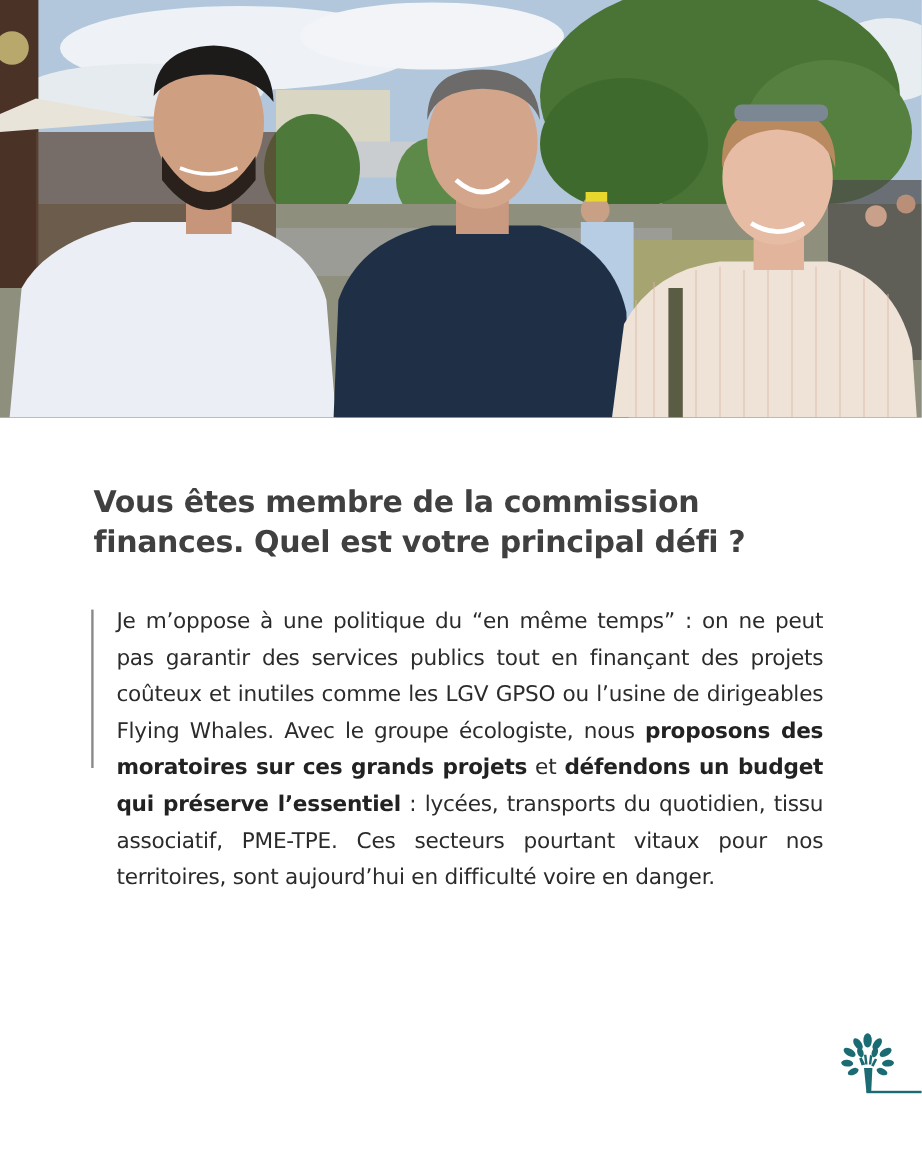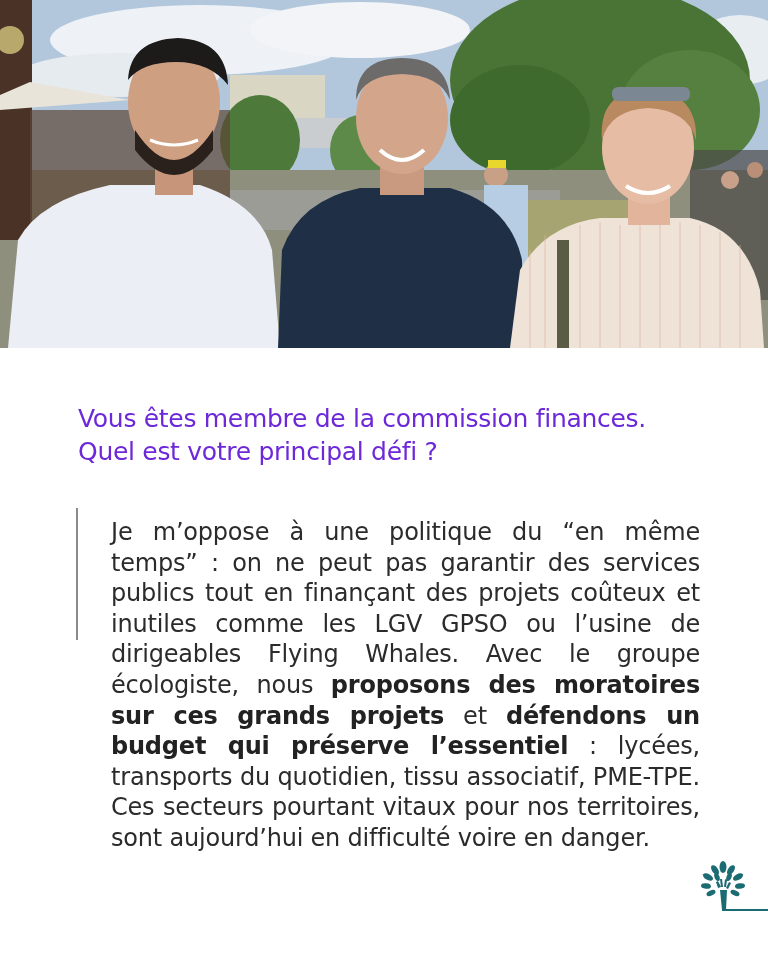--- a/index.html
+++ b/index.html
@@ -23,44 +23,44 @@
       overflow: hidden;
       background: linear-gradient(180deg, #9fb9d6 0%, #d8dfe6 22%, #b7c3b5 38%, #6f8a5a 55%, #7f8d6a 75%, #8a8a70 100%);
     }
     .photo svg { display: block; }
     .question {
       position: absolute;
       left: 78px;
       top: 402px;
       width: 620px;
       margin: 0;
-      color: #6d28d9;
+      color: #404040;
       font-family: "DejaVu Sans", sans-serif;
-      font-weight: normal;
+      font-weight: bold;
       font-size: 25px;
       line-height: 33px;
       letter-spacing: -0.3px;
     }
     .quote-bar {
       position: absolute;
       left: 76px;
       top: 508px;
       width: 1.5px;
       height: 132px;
       background: #8a8a8a;
     }
     .answer {
       position: absolute;
       left: 97px;
       top: 503px;
       width: 589px;
-      margin: 14px;
+      margin: 0;
       color: #2b2b2b;
       font-family: "DejaVu Sans", sans-serif;
-      font-size: 24px;
+      font-size: 18px;
       line-height: 30.6px;
       text-align: justify;
       text-align-last: left;
       letter-spacing: -0.2px;
     }
     .answer b {
       font-weight: bold;
       color: #222222;
     }
     .logo {

